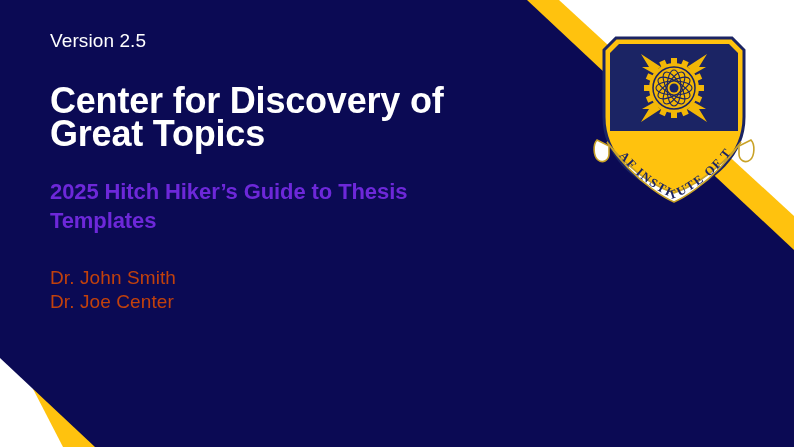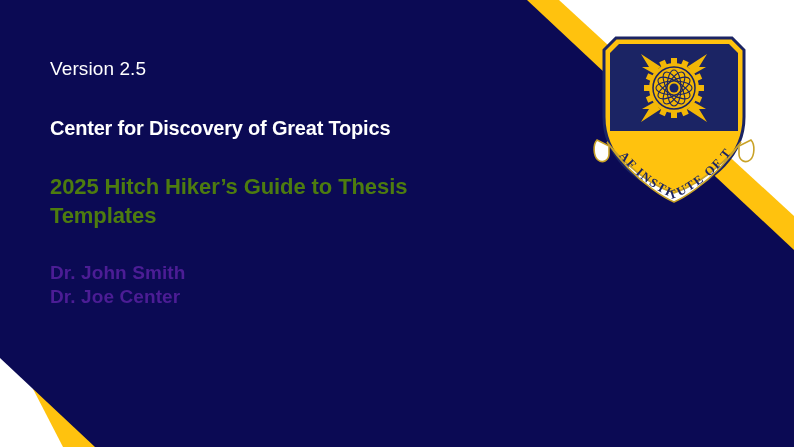--- a/index.html
+++ b/index.html
@@ -67,58 +67,58 @@
       0px 325px,
       0px 447px,
       63px 447px
     );
   }
 
   
   .content {
     position: absolute;
     left: 50px;
-    top: 56px;
+    top: 28px;
     width: 460px;
   }
 
   .version {
     color: #ffffff;
     font-size: 19px;
     font-weight: 400;
     line-height: 26px;
     letter-spacing: 0.1px;
     margin: 0 0 30px 0;
   }
 
   .title {
     color: #ffffff;
-    font-size: 20px;
+    font-size: 36px;
     font-weight: 700;
     line-height: 33px;
     letter-spacing: -0.2px;
     margin: 0 0 27px 0;
   }
 
   .subtitle {
-    color: #4d7c0f;
+    color: #6d28d9;
     font-size: 22px;
     font-weight: 700;
     line-height: 29px;
     letter-spacing: -0.1px;
     margin: 0 0 31px 0;
   }
 
   .authors {
     margin: 0;
   }
   .author-line {
-    color: #4c1d95;
+    color: #c2410c;
     font-size: 19px;
-    font-weight: 700;
+    font-weight: 400;
     line-height: 24px;
     letter-spacing: 0.1px;
   }
 
   
   .logo {
     position: absolute;
     left: 583px;
     top: 22px;
     width: 182px;

